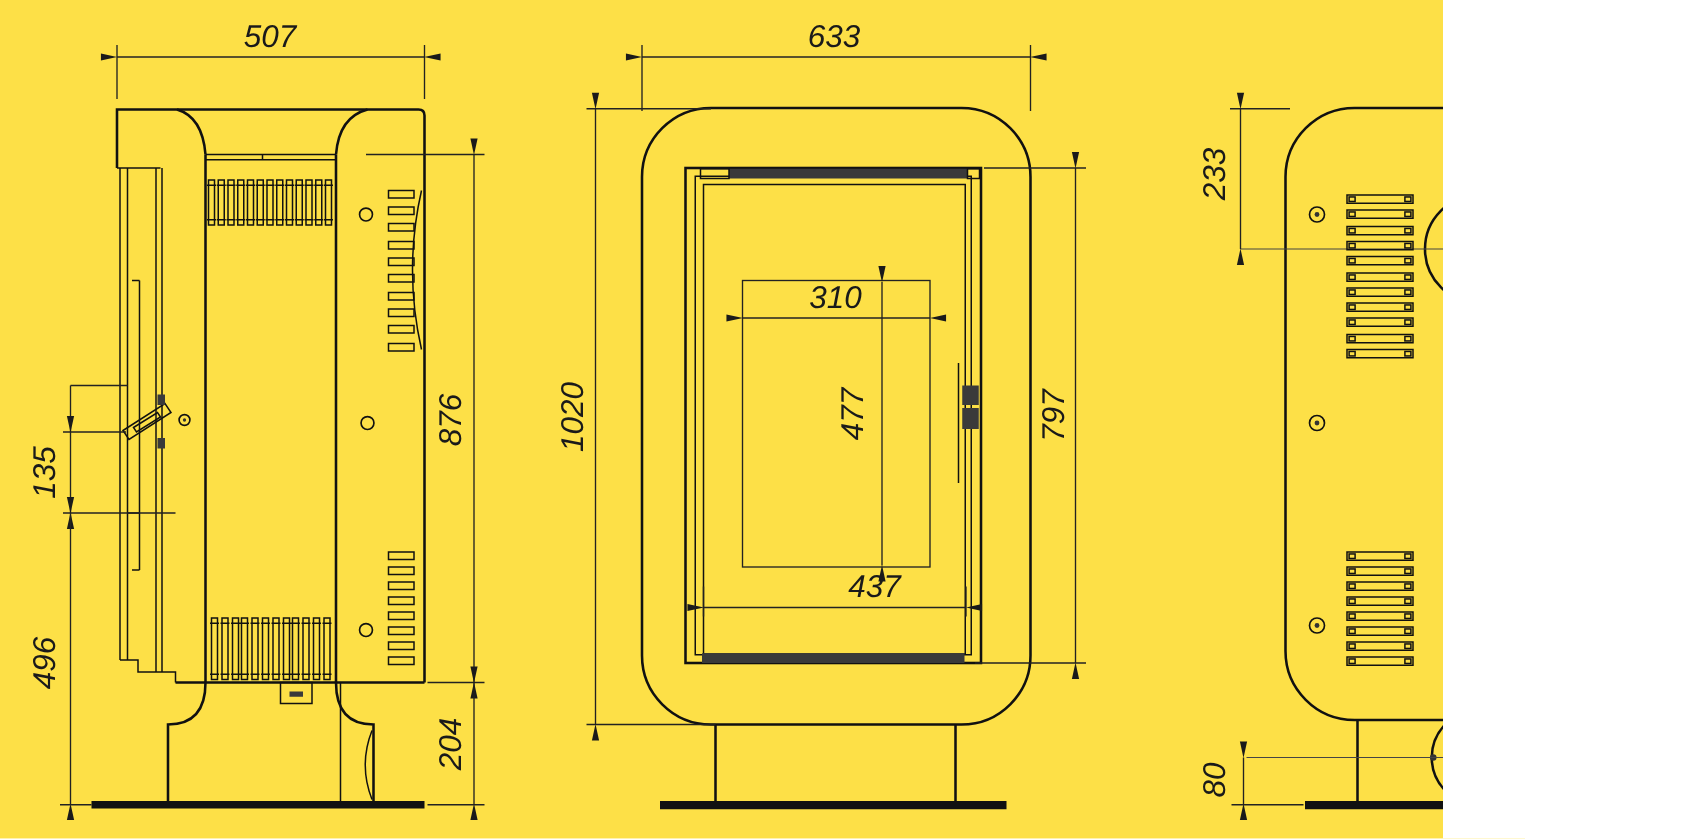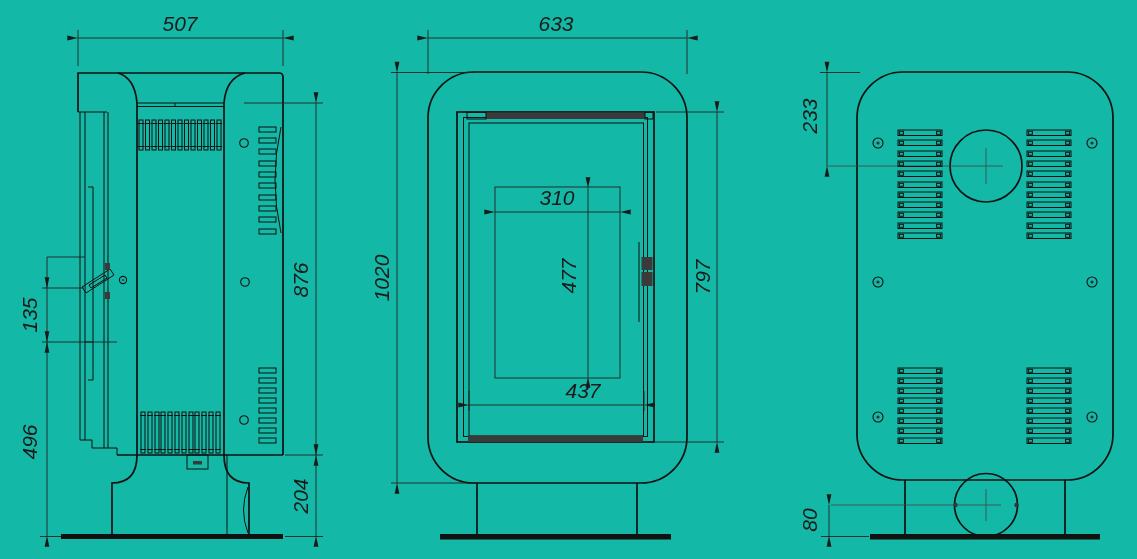--- a/index.html
+++ b/index.html
@@ -1,16 +1,16 @@
 <!DOCTYPE html>
 <html><head>
 <meta charset="utf-8">
 <style>
   html,body{margin:0;padding:0;background:#fff;}
-  .canvas{position:relative;width:1137px;height:559px;background:#14b8a6;overflow:hidden;
+  .canvas{position:relative;width:962px;height:559px;background:#fde047;overflow:hidden;
           font-family:"Liberation Sans",sans-serif;}
   svg{position:absolute;left:0;top:0;}
   .obj{stroke:#111;stroke-width:1.7;fill:none;stroke-linecap:butt;}
   .obj2{stroke:#111;stroke-width:1;fill:none;}
   .dim{stroke:#222;stroke-width:.9;fill:none;}
   .thin{stroke:#444;stroke-width:.8;fill:none;}
   .thickfill{fill:#111;stroke:none;}
   .darkfill{fill:#3a3a3a;stroke:none;}
   .slot rect,.slot line{stroke:#111;stroke-width:1;fill:none;}
   .capf{fill:#333;stroke:none;}

